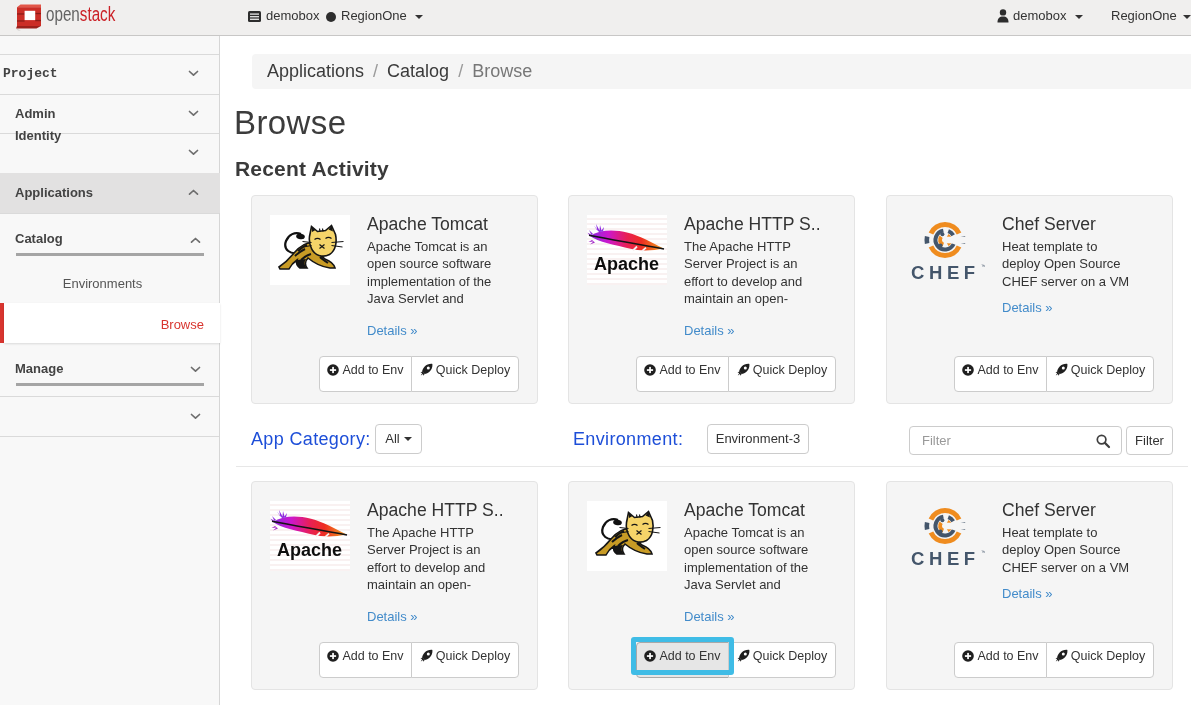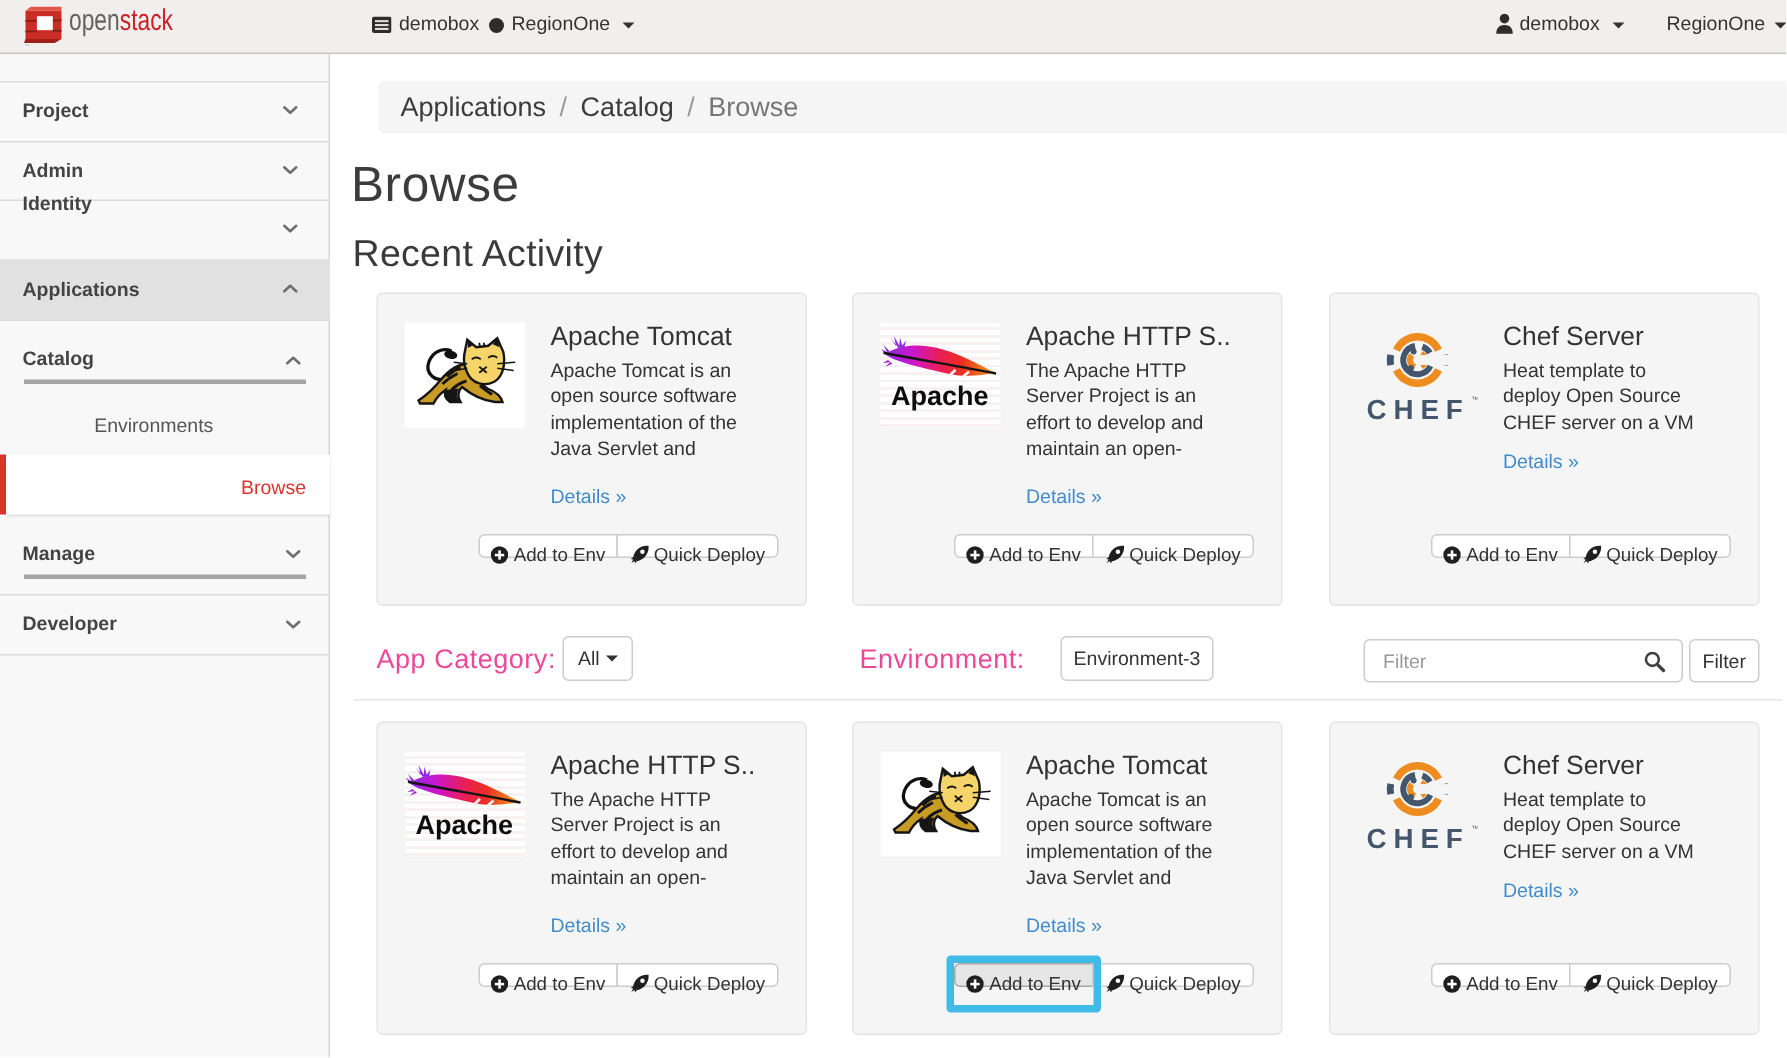--- a/index.html
+++ b/index.html
@@ -19,39 +19,39 @@
 .srow { position:absolute; left:0; width:219px; }
 .sline { position:absolute; left:0; width:219px; height:1px; background:#dadada; }
 .shead { font-size:13px; font-weight:bold; color:#434343; }
 .chev { position:absolute; }
 
 
 #crumb { position:absolute; left:252px; top:54px; width:952px; height:35px; background:#f5f5f5; border-radius:4px; font-size:18px; color:#3b3b3b; line-height:35px; padding-left:15px; }
 #crumb .sep { color:#9a9a9a; margin:0 9px; }
 #crumb .act { color:#777; }
 #h1 { position:absolute; left:234px; top:105px; font-size:33px; font-weight:normal; color:#3c3c3c; line-height:36px; letter-spacing:0.4px; }
-#h3 { position:absolute; left:235px; top:156px; font-size:25px; font-weight:normal; color:#3a3a3a; line-height:26px; letter-spacing:0.2px;text-align:right; }
+#h3 { position:absolute; left:235px; top:156px; font-size:21px; font-weight:bold; color:#3a3a3a; line-height:26px; letter-spacing:0.2px;text-align:right; }
 
 
 .card { position:absolute; width:287px; height:209px; background:#f5f5f5; border:1px solid #e4e4e4; border-radius:4px; }
 .imgbox { position:absolute; left:18px; top:19px; width:80px; height:70px; background:#fff; }
 .imgbox.nobg { background:transparent; }
 .ctitle { position:absolute; left:115px; top:17px; font-size:17.6px; line-height:22px; color:#333; white-space:nowrap; }
 .cdesc { position:absolute; left:115px; top:42px; font-size:13px; line-height:17.4px; color:#333; }
 .cdet { position:absolute; left:115px; top:127px; font-size:13px; color:#428bca; }
 .cbtns { position:absolute; left:67px; top:160px; height:28px; }
-.btn { position:absolute; top:0; height:16px; background:#fff; border:1px solid #ccc; font-size:12.5px; color:#333; text-align:center; line-height:26px; white-space:nowrap; }
+.btn { position:absolute; top:0; height:36px; background:#fff; border:1px solid #ccc; font-size:12.5px; color:#333; text-align:center; line-height:26px; white-space:nowrap; }
 .btn.b1 { left:0; width:93px; border-radius:4px 0 0 4px; }
 .btn.b2 { left:92px; width:108px; border-radius:0 4px 4px 0; }
 .btn svg { vertical-align:-1.5px; margin-right:3px; }
 .btn.focusd { background:#e6e6e6; border-color:#a8a8a8; }
 .focusring { position:absolute; left:-5px; top:-5px; width:103px; height:38px; border:5px solid #3fbce6; border-radius:3px; z-index:5; }
 
 
-.flabel { position:absolute; top:423px; height:33px; line-height:32.5px; font-size:18px; letter-spacing:0.35px; color:#ec4899; }
+.flabel { position:absolute; top:423px; height:33px; line-height:32.5px; font-size:18px; letter-spacing:0.35px; color:#1d4ed8; }
 .fbtn { position:absolute; top:424px; height:30px; background:#fff; border:1px solid #ccc; border-radius:4px; font-size:13px; color:#333; text-align:center; line-height:28px; }
 #finput { position:absolute; left:909px; top:426px; width:213px; height:29px; background:#fff; border:1px solid #ccc; border-radius:4px; }
 #finput .ph { position:absolute; left:12px; top:0; line-height:27px; font-size:13px; color:#999; }
 #fbtn2 { position:absolute; left:1126px; top:426px; width:47px; height:29px; line-height:27px; background:#fff; border:1px solid #ccc; border-radius:4px; font-size:13px; color:#333; text-align:center; }
 #hr { position:absolute; left:236px; top:466px; width:952px; height:1px; background:#e7e7e7; }
 
 .caret { display:inline-block; width:0; height:0; border-left:4px solid transparent; border-right:4px solid transparent; border-top:4px solid #333; vertical-align:2px; margin-left:4px; }
 </style>
 </head>
 <body>
@@ -84,21 +84,21 @@
     <path d="M0.5 13.5 C0.5 9.5 2.5 7.6 6 7.6 C9.5 7.6 11.5 9.5 11.5 13.5 Z" fill="#2d2d2d"></path>
   </svg>
   <div class="nbtxt" style="left:1013px;">demobox</div>
   <span class="abs caret" style="left:1071px;top:15px;"></span>
   <div class="nbtxt" style="left:1111px;">RegionOne</div>
   <span class="abs caret" style="left:1179px;top:15px;"></span>
 </div>
 
 <div id="sidebar">
   <div class="sline" style="top:18px;"></div>
-  <div class="srow shead" style="top:18px;height:40px;line-height:40px;padding-left:15px;">Project</div>
+  <div class="srow shead" style="top:18px;height:40px;line-height:40px;padding-left:3px;font-family:Liberation Mono, monospace;">Project</div>
   <svg class="chev" style="left:188px;top:34px" width="11" height="7" viewBox="0 0 11 7">
       <polyline points="1.5,1.5 5.5,5.2 9.5,1.5" fill="none" stroke="#6e6e6e" stroke-width="1.7" stroke-linecap="round" stroke-linejoin="round"></polyline>
     </svg>
   <div class="sline" style="top:58px;"></div>
   <div class="srow shead" style="top:58px;height:39px;line-height:39px;padding-left:15px;">Admin</div>
   <svg class="chev" style="left:188px;top:74px" width="11" height="7" viewBox="0 0 11 7">
       <polyline points="1.5,1.5 5.5,5.2 9.5,1.5" fill="none" stroke="#6e6e6e" stroke-width="1.7" stroke-linecap="round" stroke-linejoin="round"></polyline>
     </svg>
   <div class="sline" style="top:97px;"></div>
   <div class="srow shead" style="top:80px;height:40px;line-height:40px;padding-left:15px;">Identity</div>
@@ -119,21 +119,20 @@
   <div class="srow" style="top:220px;height:47px;line-height:55px;text-align:center;padding-right:14px;font-size:13px;color:#555;">Environments</div>
   <div class="abs" style="left:0;top:267px;width:4px;height:40px;background:#d8352f;"></div>
   <div class="abs" style="left:4px;top:267px;width:216px;height:40px;background:#fff;box-shadow:0 1px 2px rgba(0,0,0,0.12);"></div>
   <div class="abs" style="left:0;top:267px;width:204px;height:40px;line-height:43px;text-align:right;font-size:13px;color:#d8352f;">Browse</div>
   <div class="srow shead" style="top:313px;height:40px;line-height:40px;padding-left:15px;">Manage</div>
   <svg class="chev" style="left:190px;top:330px" width="11" height="7" viewBox="0 0 11 7">
       <polyline points="1.5,1.5 5.5,5.2 9.5,1.5" fill="none" stroke="#6e6e6e" stroke-width="1.7" stroke-linecap="round" stroke-linejoin="round"></polyline>
     </svg>
   <div class="abs" style="left:16px;top:347px;width:188px;height:3px;background:#a5a5a5;"></div>
   <div class="sline" style="top:360px;"></div>
-  <div class="srow shead" style="top:360px;height:40px;line-height:40px;padding-left:15px;">Developer</div>
   <svg class="chev" style="left:190px;top:377px" width="11" height="7" viewBox="0 0 11 7">
       <polyline points="1.5,1.5 5.5,5.2 9.5,1.5" fill="none" stroke="#6e6e6e" stroke-width="1.7" stroke-linecap="round" stroke-linejoin="round"></polyline>
     </svg>
   <div class="sline" style="top:400px;"></div>
 </div>
 
 <div id="crumb">Applications<span class="sep">/</span>Catalog<span class="sep">/</span><span class="act">Browse</span></div>
 <div id="h1">Browse</div>
 <div id="h3">Recent Activity</div>
 

